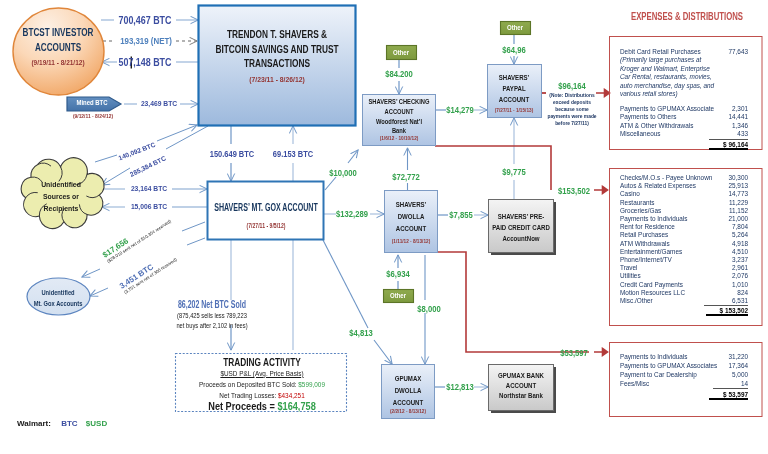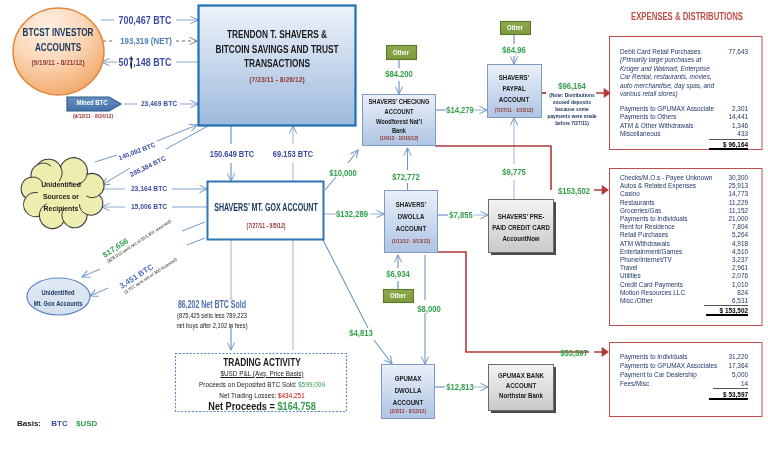--- a/index.html
+++ b/index.html
@@ -308,21 +308,21 @@
     </div>
     <div style="font-size:8px;color:#1a1a1a;transform:scaleX(0.80);">
       <span>Net Trading Losses: </span><span style="color:#c00000;">$434,251</span>
     </div>
     <div style="font-size:10.5px;font-weight:bold;color:#1a1a1a;transform:scaleX(0.875);">
       <span>Net Proceeds = </span><span style="color:#33a14c;">$164,758</span>
     </div>
   </div>
 
   <div class="lbl" style="left:17px;top:419px;font-size:8px;font-weight:bold;">
-    <span style="color:#1a1a1a;">Basis:</span>
+    <span style="color:#1a1a1a;">Walmart:</span>
     <span style="color:#3b4da0;margin-left:8px;">BTC</span>
     <span style="color:#33a14c;margin-left:6px;">$USD</span>
   </div>
 
   <div class="lbl ctr" style="left:687px;top:10px;font-size:11px;font-weight:bold;color:#c0504d;transform:translateX(-50%) scaleX(0.705);">EXPENSES &amp; DISTRIBUTIONS</div>
 
   <div class="lbl" style="left:620px;top:48px;width:128px;font-size:6.4px;color:#1f3864;line-height:8.4px;">
     <div style="display:flex;justify-content:space-between;">
       <span>Debit Card Retail Purchases</span>
       <span>77,643</span>

